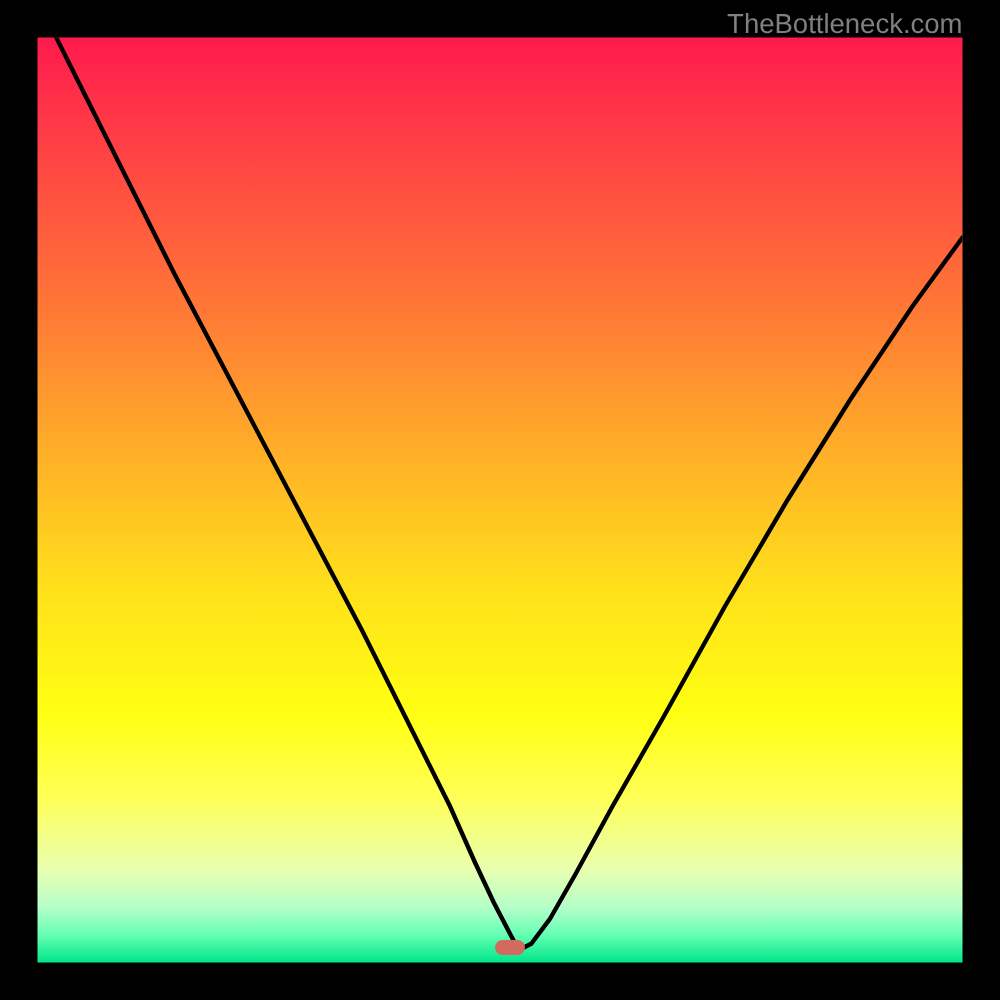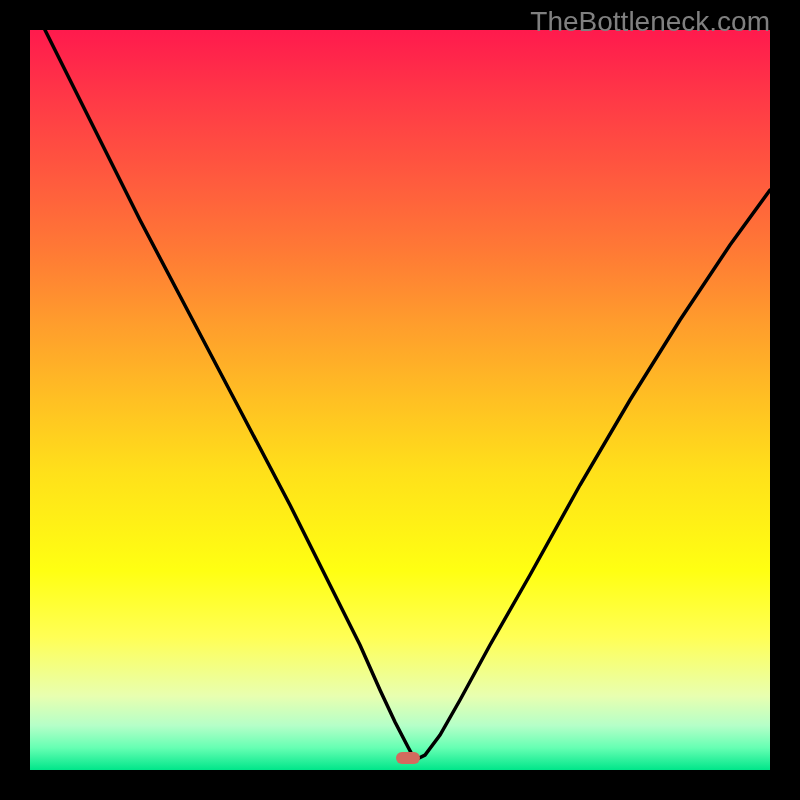--- a/index.html
+++ b/index.html
@@ -37,21 +37,21 @@
       #b5ffc8 94%,
       #66ffb3 97%,
       #00e68a 100%
     );
   }
   .watermark {
     position: absolute;
     top: 6px;
     right: 30px;
     color: #808080;
-    font-size: 28px;
+    font-size: 22px;
     font-weight: 500;
     z-index: 5;
   }
   svg.curve {
     position: absolute;
     left: 0;
     top: 0;
     width: 740px;
     height: 740px;
     pointer-events: none;

